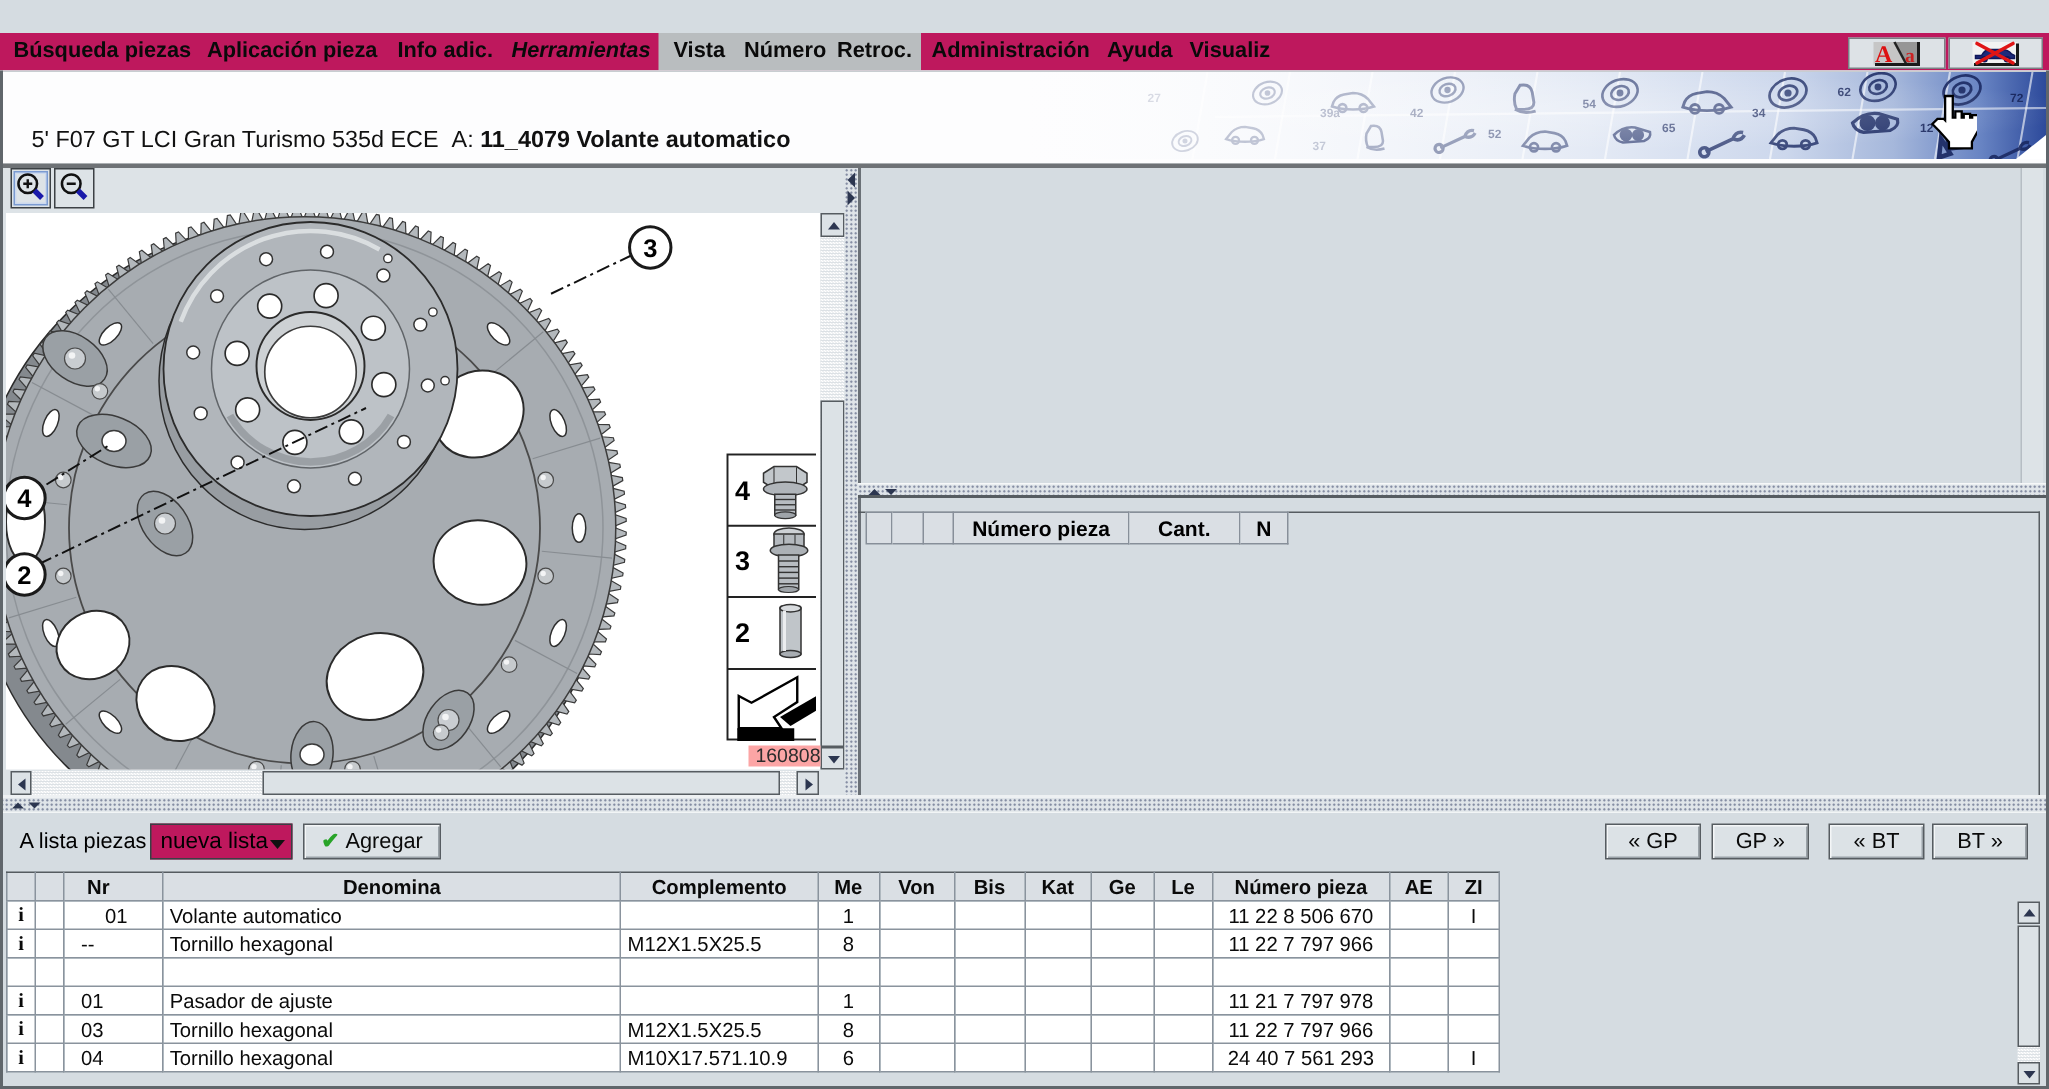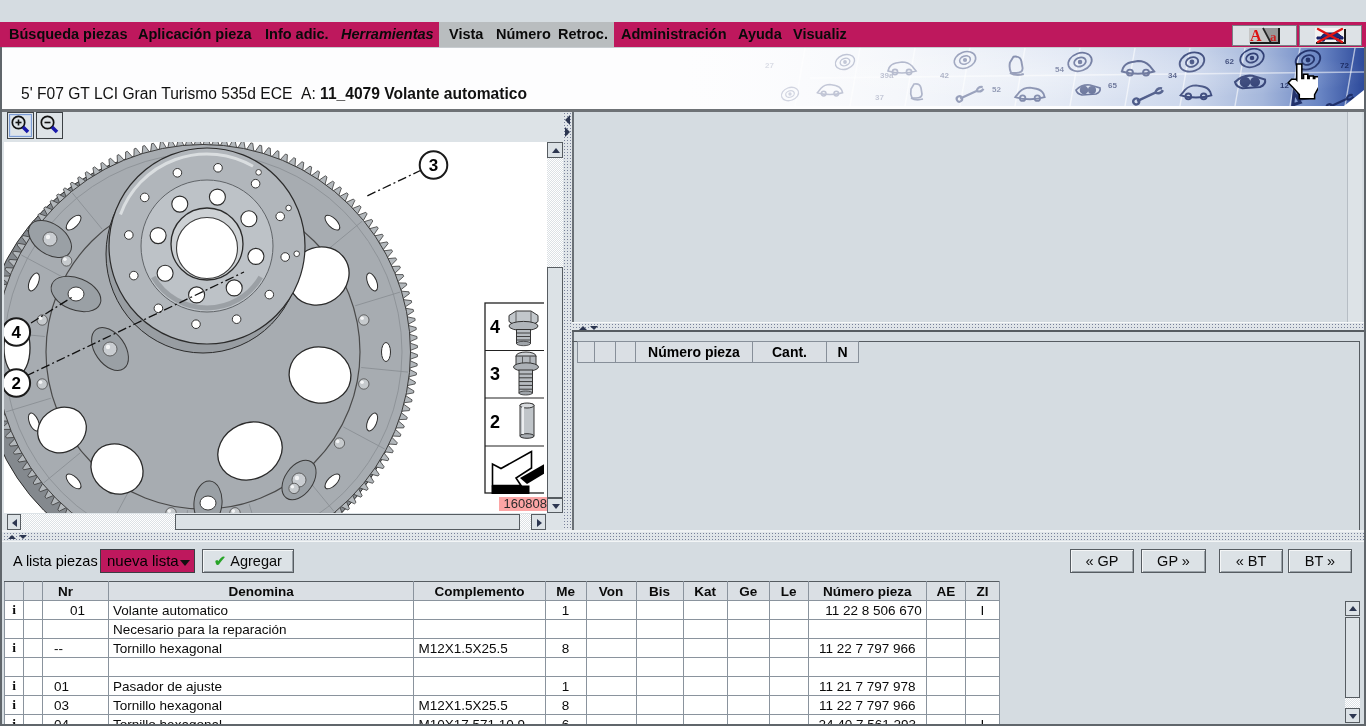--- a/index.html
+++ b/index.html
@@ -522,107 +522,91 @@
             <td></td>
             <td style="padding-left:27px">01</td>
             <td>Volante automatico</td>
             <td></td>
             <td style="text-align:center">1</td>
             <td></td>
             <td></td>
             <td></td>
             <td></td>
             <td></td>
-            <td style="text-align:right">11 22 8 506 670</td>
+            <td style="text-align:center">11 22 8 506 670</td>
             <td></td>
             <td style="text-align:center">I</td>
           </tr>
           <tr>
+            <td class="redi">i</td>
+            <td></td>
+            <td style="padding-left:11px">--</td>
+            <td>Tornillo hexagonal</td>
+            <td>M12X1.5X25.5</td>
+            <td style="text-align:center">8</td>
+            <td></td>
+            <td></td>
+            <td></td>
+            <td></td>
+            <td></td>
+            <td style="text-align:center">11 22 7 797 966</td>
+            <td></td>
+            <td style="text-align:center"></td>
+          </tr>
+          <tr>
             <td class="redi"></td>
             <td></td>
             <td style="padding-left:11px"></td>
-            <td>Necesario para la reparación</td>
+            <td></td>
             <td></td>
             <td style="text-align:center"></td>
             <td></td>
             <td></td>
             <td></td>
             <td></td>
             <td></td>
             <td style="text-align:center"></td>
             <td></td>
             <td style="text-align:center"></td>
           </tr>
           <tr>
             <td class="redi">i</td>
             <td></td>
-            <td style="padding-left:11px">--</td>
-            <td>Tornillo hexagonal</td>
-            <td>M12X1.5X25.5</td>
-            <td style="text-align:center">8</td>
-            <td></td>
-            <td></td>
-            <td></td>
-            <td></td>
-            <td></td>
-            <td style="text-align:center">11 22 7 797 966</td>
-            <td></td>
-            <td style="text-align:center"></td>
-          </tr>
-          <tr>
-            <td class="redi"></td>
-            <td></td>
-            <td style="padding-left:11px"></td>
-            <td></td>
-            <td></td>
-            <td style="text-align:center"></td>
-            <td></td>
-            <td></td>
-            <td></td>
-            <td></td>
-            <td></td>
-            <td style="text-align:center"></td>
+            <td style="padding-left:11px">01</td>
+            <td>Pasador de ajuste</td>
+            <td></td>
+            <td style="text-align:center">1</td>
+            <td></td>
+            <td></td>
+            <td></td>
+            <td></td>
+            <td></td>
+            <td style="text-align:center">11 21 7 797 978</td>
             <td></td>
             <td style="text-align:center"></td>
           </tr>
           <tr>
             <td class="redi">i</td>
             <td></td>
-            <td style="padding-left:11px">01</td>
-            <td>Pasador de ajuste</td>
-            <td></td>
-            <td style="text-align:center">1</td>
-            <td></td>
-            <td></td>
-            <td></td>
-            <td></td>
-            <td></td>
-            <td style="text-align:center">11 21 7 797 978</td>
+            <td style="padding-left:11px">03</td>
+            <td>Tornillo hexagonal</td>
+            <td>M12X1.5X25.5</td>
+            <td style="text-align:center">8</td>
+            <td></td>
+            <td></td>
+            <td></td>
+            <td></td>
+            <td></td>
+            <td style="text-align:center">11 22 7 797 966</td>
             <td></td>
             <td style="text-align:center"></td>
           </tr>
           <tr>
             <td class="redi">i</td>
             <td></td>
-            <td style="padding-left:11px">03</td>
-            <td>Tornillo hexagonal</td>
-            <td>M12X1.5X25.5</td>
-            <td style="text-align:center">8</td>
-            <td></td>
-            <td></td>
-            <td></td>
-            <td></td>
-            <td></td>
-            <td style="text-align:center">11 22 7 797 966</td>
-            <td></td>
-            <td style="text-align:center"></td>
-          </tr>
-          <tr>
-            <td class="redi">i</td>
-            <td></td>
             <td style="padding-left:11px">04</td>
             <td>Tornillo hexagonal</td>
             <td>M10X17.571.10.9</td>
             <td style="text-align:center">6</td>
             <td></td>
             <td></td>
             <td></td>
             <td></td>
             <td></td>
             <td style="text-align:center">24 40 7 561 293</td>

